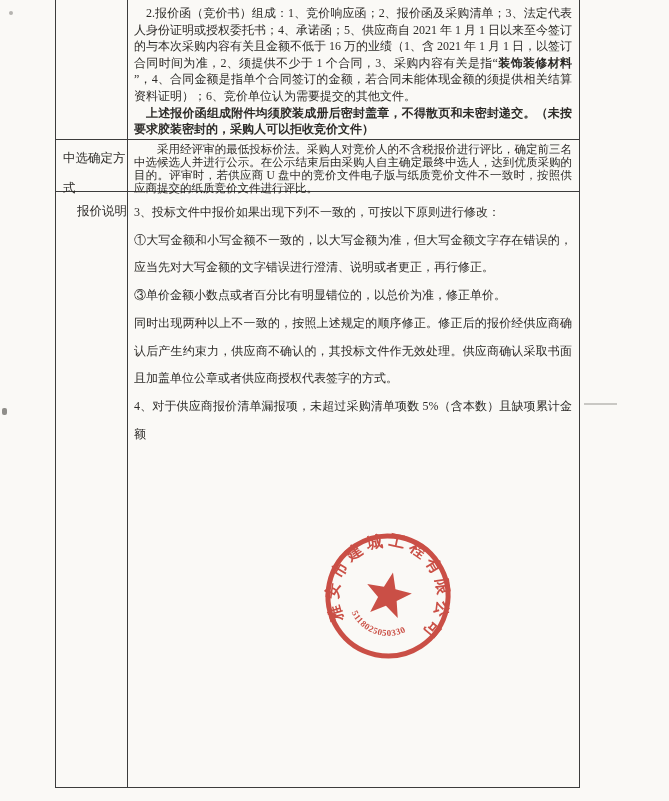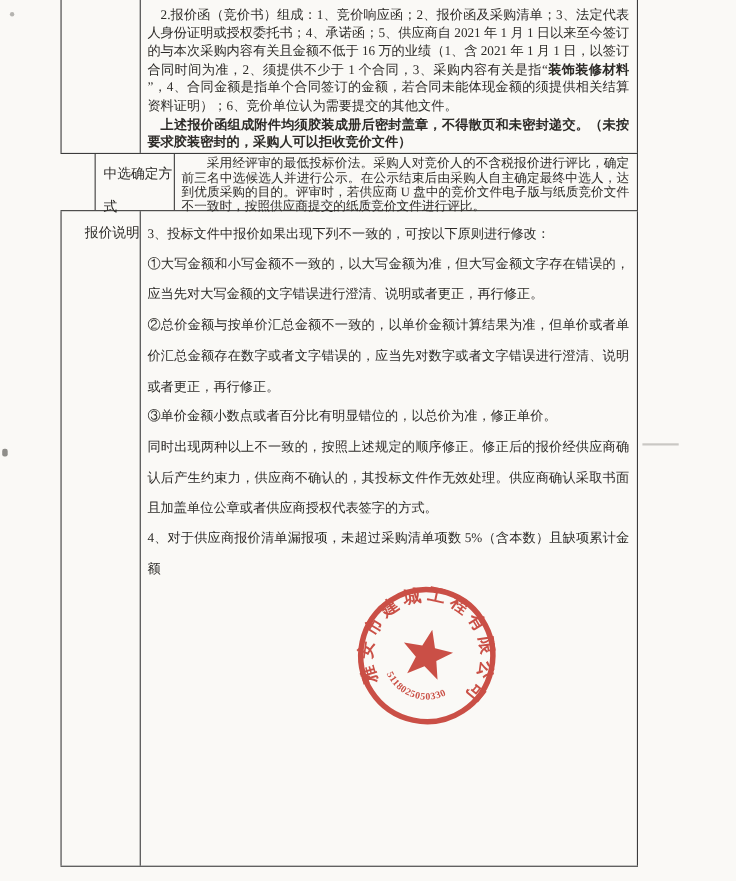--- a/index.html
+++ b/index.html
@@ -17,21 +17,21 @@
   }
   .content-cell {
     flex:1; box-sizing:border-box; border-right:1px solid #3c3c3c;
     text-align:justify; word-break:break-all;
   }
   .row1 { height:140px; }
   .row1 .content-cell { padding:5px 7px 0 6px; font-size:12px; line-height:16.6px; }
   .row1 p { margin:0; text-indent:1em; }
   .bold { font-weight:bold; }
   .row2 { height:52px; }
-  .row2 .label-cell { padding:3px 0 0 7px; line-height:30px;margin-left:31px; }
+  .row2 .label-cell { padding:3px 0 0 7px; line-height:30px; }
   .row2 .content-cell { padding:3px 7px 0 6px; font-size:11.5px; line-height:12.9px; }
   .row2 p { margin:0; text-indent:2em; }
   .row3 { height:596px; }
   .row3 .label-cell { text-align:right; padding-top:11px; }
   .row3 .content-cell { padding:7px 7px 0 6px; font-size:12px; line-height:27.7px; }
   .row3 p { margin:0; }
   .seal {
     position:absolute; left:288px; top:496px; width:200px; height:200px;
     mix-blend-mode:multiply; opacity:.88; pointer-events:none;
   }
@@ -61,21 +61,20 @@
       <div class="content-cell">
         <p>采用经评审的最低投标价法。采购人对竞价人的不含税报价进行评比，确定前三名中选候选人并进行公示。在公示结束后由采购人自主确定最终中选人，达到优质采购的目的。评审时，若供应商 U 盘中的竞价文件电子版与纸质竞价文件不一致时，按照供应商提交的纸质竞价文件进行评比。</p>
       </div>
     </div>
 
     <div class="row row3">
       <div class="label-cell">报价说明</div>
       <div class="content-cell">
         <p>3、投标文件中报价如果出现下列不一致的，可按以下原则进行修改：</p>
         <p>①大写金额和小写金额不一致的，以大写金额为准，但大写金额文字存在错误的，应当先对大写金额的文字错误进行澄清、说明或者更正，再行修正。</p>
-        <p>②总价金额与按单价汇总金额不一致的，以单价金额计算结果为准，但单价或者单价汇总金额存在数字或者文字错误的，应当先对数字或者文字错误进行澄清、说明或者更正，再行修正。</p>
         <p>③单价金额小数点或者百分比有明显错位的，以总价为准，修正单价。</p>
         <p>同时出现两种以上不一致的，按照上述规定的顺序修正。修正后的报价经供应商确认后产生约束力，供应商不确认的，其投标文件作无效处理。供应商确认采取书面且加盖单位公章或者供应商授权代表签字的方式。</p>
         <p>4、对于供应商报价清单漏报项，未超过采购清单项数 5%（含本数）且缺项累计金额</p>
       </div>
     </div>
 
   </div>
 
   <svg class="seal" viewBox="0 0 200 200" xmlns="http://www.w3.org/2000/svg">
     <g transform="rotate(12 100 100)">

